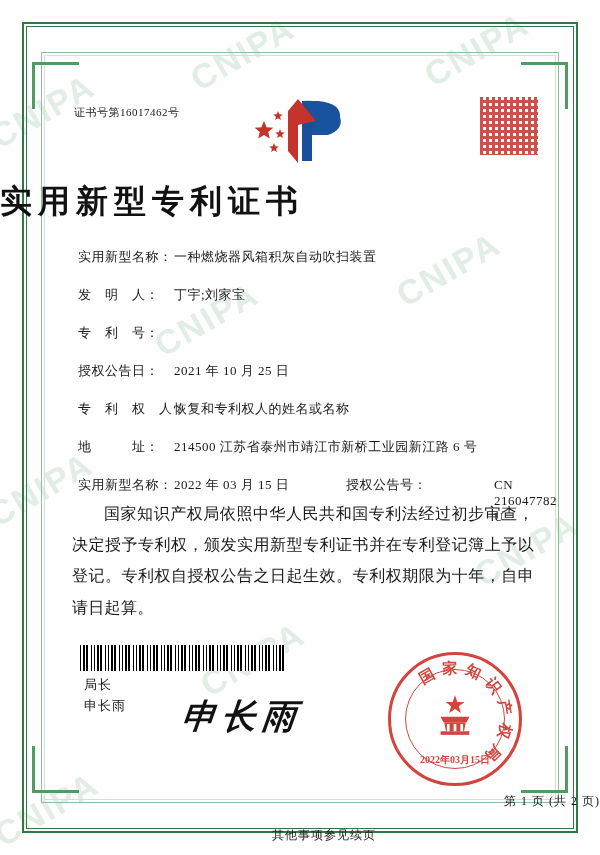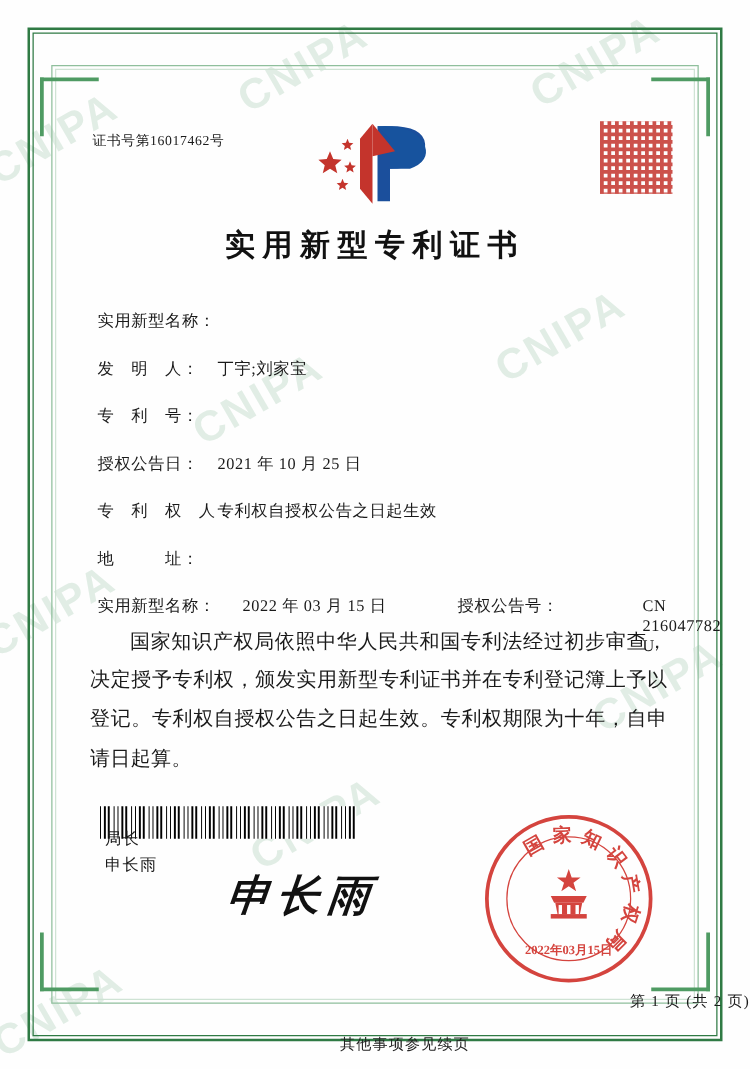--- a/index.html
+++ b/index.html
@@ -125,22 +125,22 @@
     transform: translateX(-50%);
     width: 120px;
     height: 72px;
   }
 
   .title {
     position: absolute;
     left: 0;
     right: 0;
     top: 180px;
-    text-align: center;
-    font-size: 24px;
+    text-align: left;
+    font-size: 32px;
     font-weight: bold;
     letter-spacing: 6px;
     color: #111;
   }
 
   
   .fields {
     position: absolute;
     left: 78px;
     right: 70px;
@@ -156,21 +156,21 @@
     width: 96px;
     flex: 0 0 96px;
     letter-spacing: 0.5px;
     white-space: nowrap;
     font-family: Liberation Serif, serif;
   }
   .field-value {
     flex: 1;
     letter-spacing: 0.5px;
   }
-  .field-row.double .field-value { flex: 0 0 auto; width: 172px; margin-left: 20px; }
+  .field-row.double .field-value { flex: 0 0 auto; width: 172px; }
   .field-label2 {
     width: 104px;
     flex: 0 0 104px;
     letter-spacing: 0.5px;
     white-space: nowrap;
   }
   .field-value2 { flex: 1; letter-spacing: 0.5px; margin-left: 44px; }
 
   
   .para {
@@ -196,21 +196,21 @@
     background-image: repeating-linear-gradient(90deg,
       #000 0 1px, #fff 1px 3px, #000 3px 5px, #fff 5px 6px,
       #000 6px 8px, #fff 8px 11px, #000 11px 12px, #fff 12px 14px);
     background-size: 14px 100%;
   }
 
   
   .sig-label {
     position: absolute;
     left: 84px;
-    top: 660px;
+    top: 674px;
     font-size: 13px;
     line-height: 1.65;
     letter-spacing: 1px;
   }
   .sig-hand {
     position: absolute;
     left: 182px;
     top: 694px;
     font-size: 34px;
     font-family: "DejaVu Serif", serif;
@@ -326,38 +326,40 @@
     <polygon fill="#c4342c" points="38,16 39.3,19.2 42.7,19.5 40.1,21.7 40.9,25 38,23.2 35.1,25 35.9,21.7 33.3,19.5 36.7,19.2"></polygon>
     <polygon fill="#c4342c" points="40,34 41.3,37.2 44.7,37.5 42.1,39.7 42.9,43 40,41.2 37.1,43 37.9,39.7 35.3,37.5 38.7,37.2"></polygon>
     <polygon fill="#c4342c" points="34,48 35.3,51.2 38.7,51.5 36.1,53.7 36.9,57 34,55.2 31.1,57 31.9,53.7 29.3,51.5 32.7,51.2"></polygon>
   </svg>
 
   <div class="title">实用新型专利证书</div>
 
   <div class="fields">
     <div class="field-row">
       <div class="field-label">实用新型名称：</div>
+      <div class="field-value">一种燃烧器风箱积灰自动吹扫装置</div>
     </div>
     <div class="field-row">
       <div class="field-label">发　明　人：</div>
       <div class="field-value">丁宇;刘家宝</div>
     </div>
     <div class="field-row">
       <div class="field-label">专　利　号：</div>
     </div>
     <div class="field-row">
       <div class="field-label">授权公告日：</div>
       <div class="field-value">2021 年 10 月 25 日</div>
     </div>
     <div class="field-row">
       <div class="field-label">专　利　权　人：</div>
-      <div class="field-value">专利权自授权公告之日起生效</div>
+      <div class="field-value">恢复和专利权人的姓名或名称</div>
     </div>
     <div class="field-row">
       <div class="field-label">地　　　址：</div>
+      <div class="field-value">214500  江苏省泰州市靖江市新桥工业园新江路 6 号</div>
     </div>
     <div class="field-row double">
       <div class="field-label">实用新型名称：</div>
       <div class="field-value">2022 年 03 月 15 日</div>
       <div class="field-label2">授权公告号：</div>
       <div class="field-value2">CN 216047782 U</div>
     </div>
   </div>
 
   <div class="para para1">国家知识产权局依照中华人民共和国专利法经过初步审查，决定授予专利权，颁发实用新型专利证书并在专利登记簿上予以登记。专利权自授权公告之日起生效。专利权期限为十年，自申请日起算。</div>

